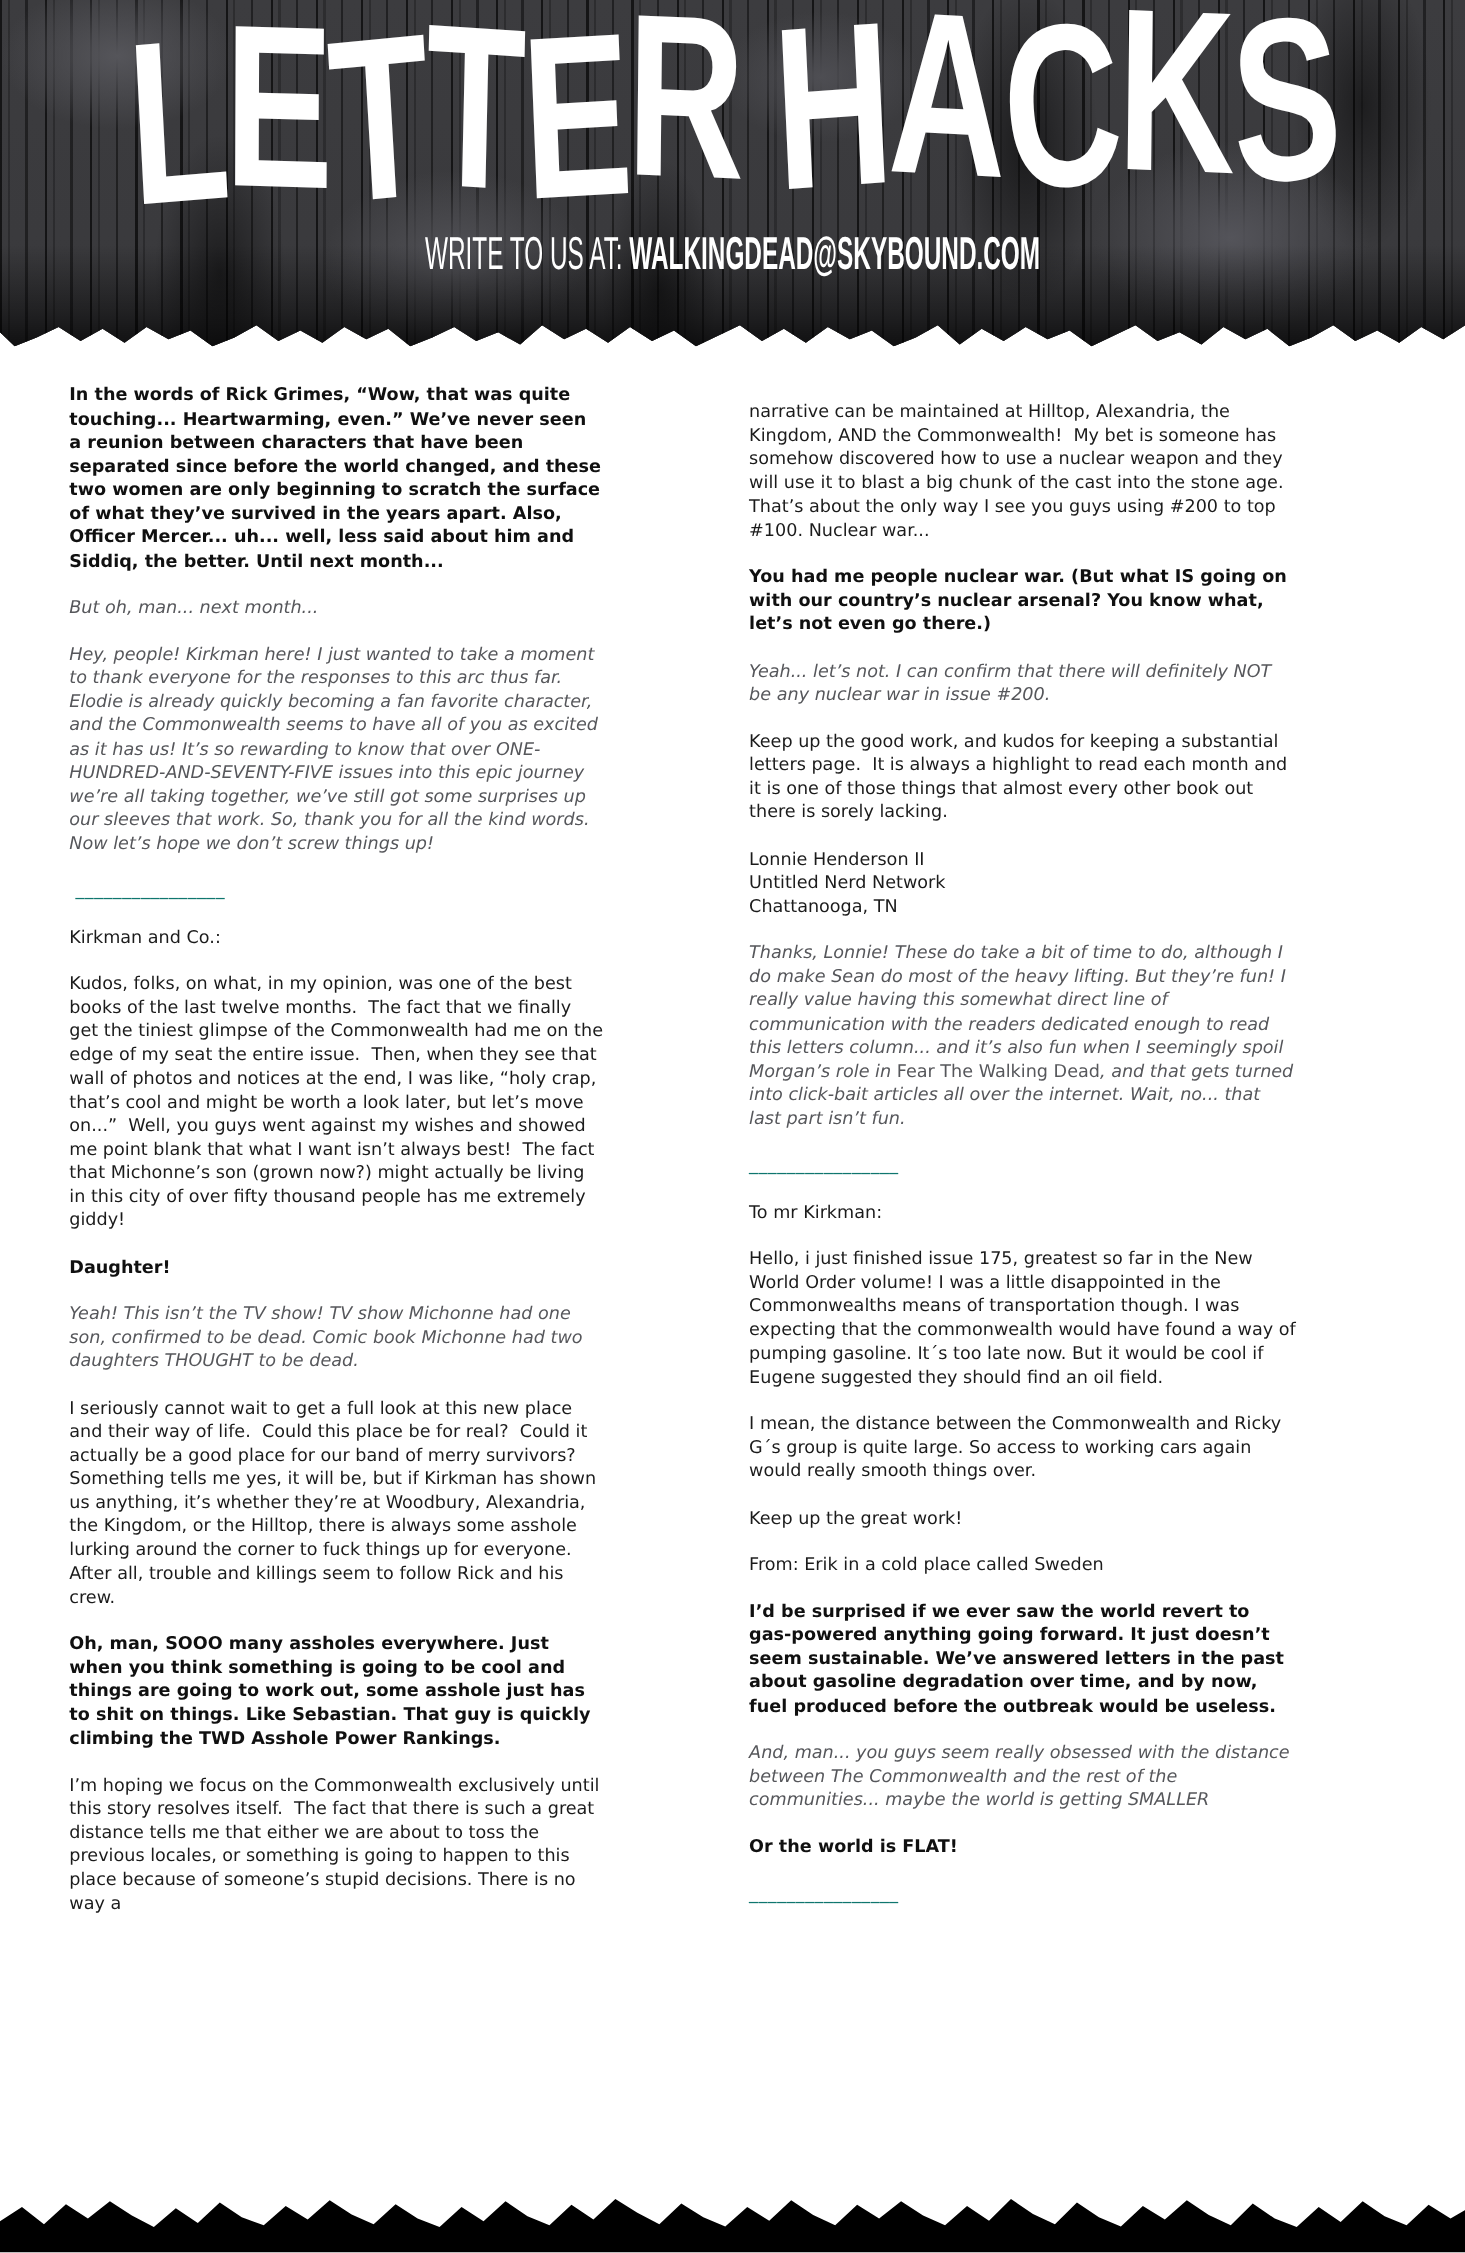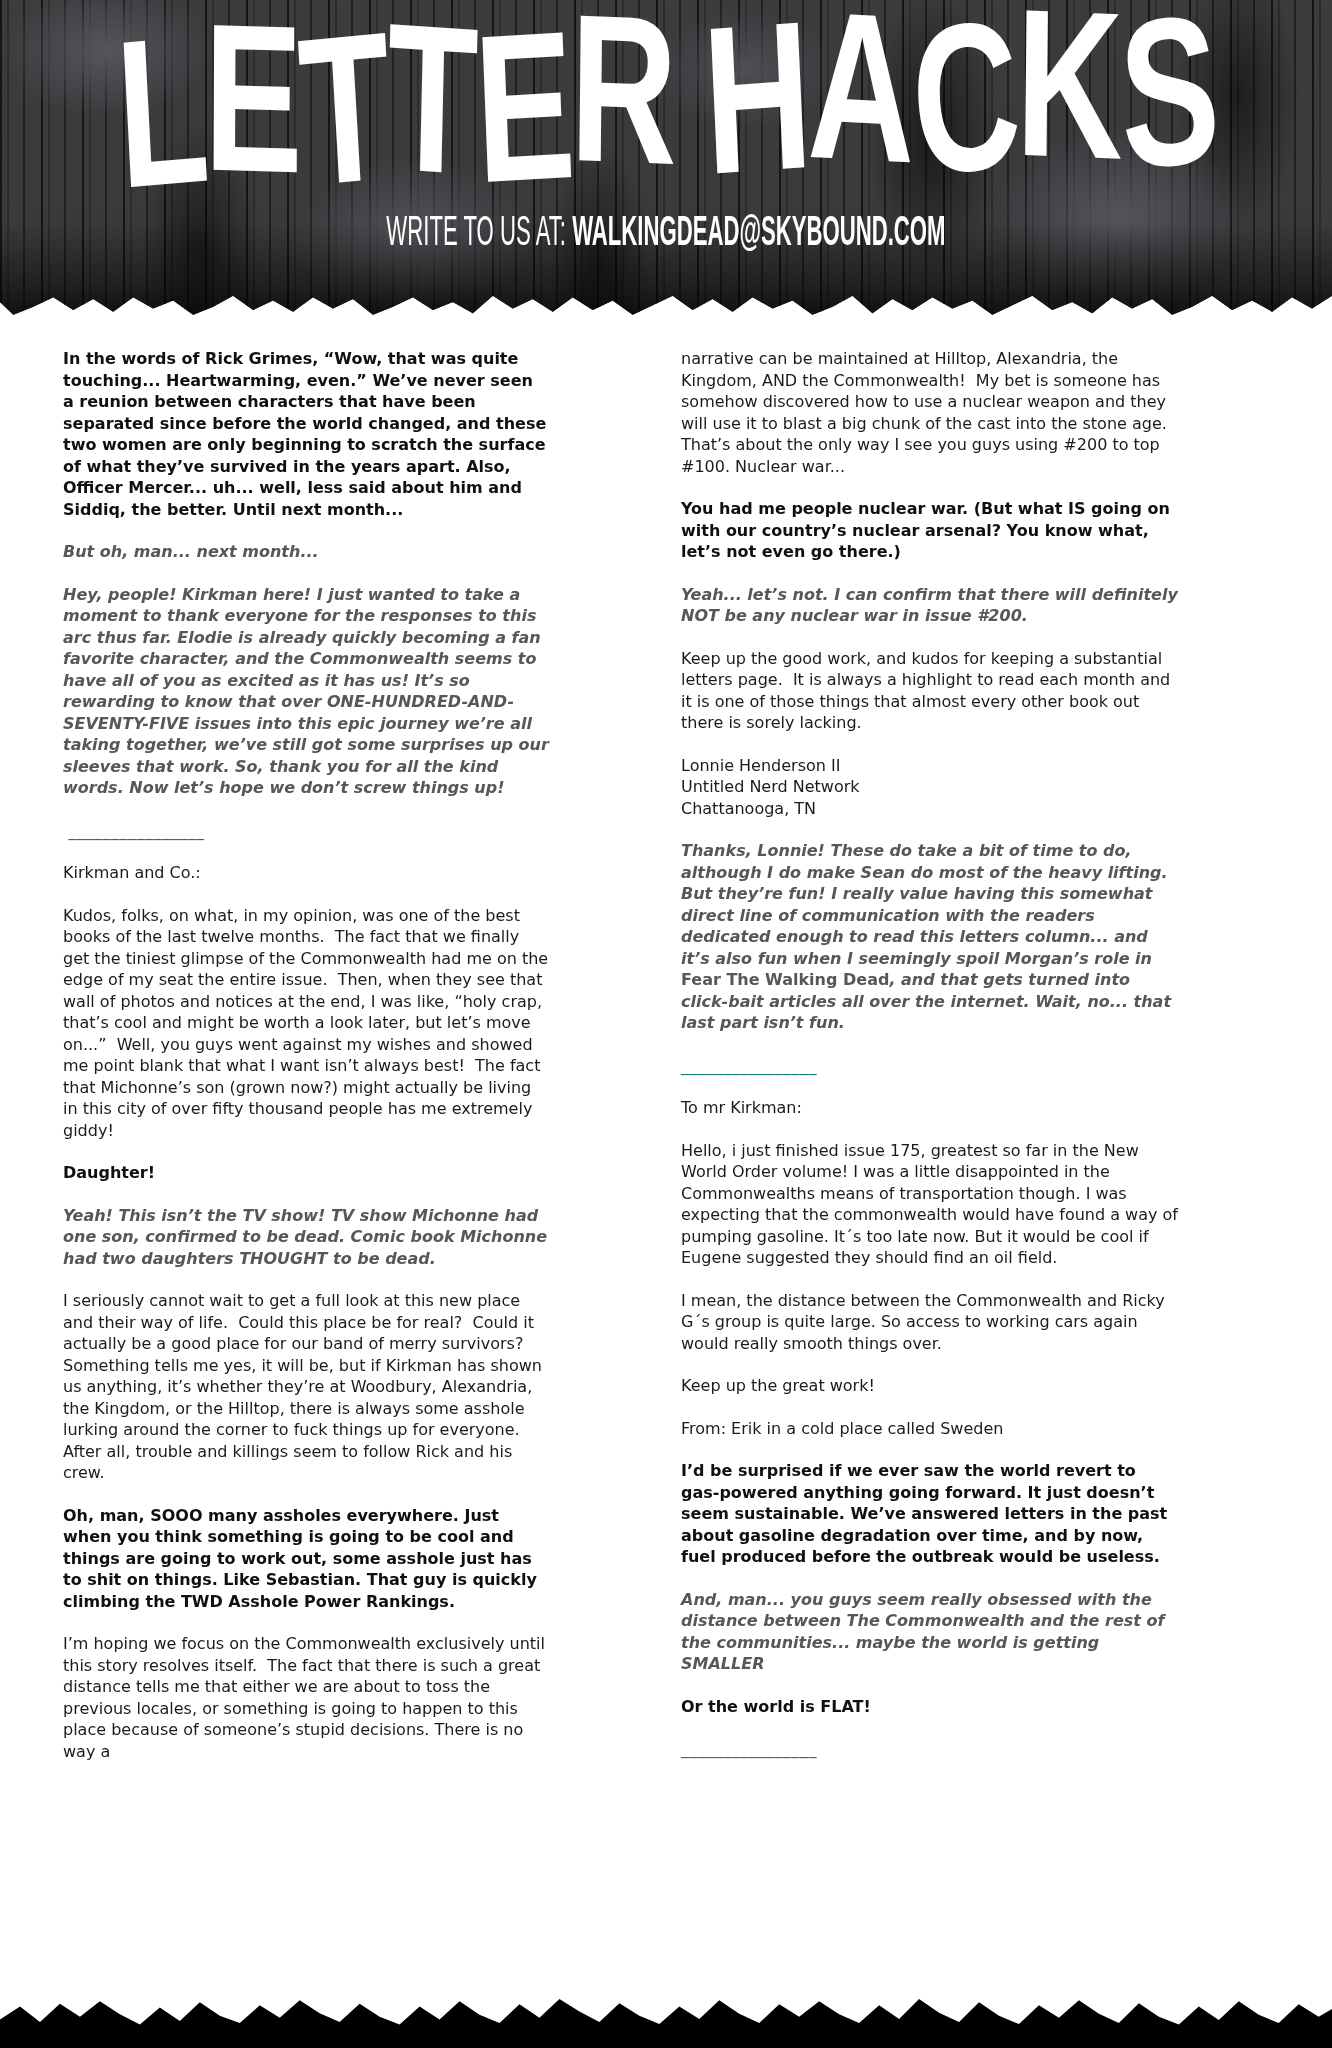--- a/index.html
+++ b/index.html
@@ -46,25 +46,25 @@
   #tagline{
     position:absolute; top:216px; left:0; right:0; text-align:center;
     color:#ffffff; font-family:"Liberation Sans", sans-serif; white-space:nowrap;
   }
   #tagline .tg{display:inline-block; font-size:27px; transform:scale(0.82,1.55); transform-origin:50% 50%;}
   #tagline .tg-prefix{font-weight:400; letter-spacing:0;}
   #tagline .tg-email{font-weight:700; letter-spacing:0;}
   
   .col{position:absolute; top:348px; font-size:16px; line-height:21.5px; color:#1b1b1b;}
   #col-left{left:63px; width:486px;}
-  #col-right{left:681px; width:498px;}
+  #col-right{left:681px; width:498px;margin-top:15px;}
   .col p{margin:0 0 21px 0; white-space:pre-wrap;}
   .reg{font-weight:400; color:#1b1b1b;}
   .b{font-weight:700; color:#101010;}
-  .resp{font-weight:700; font-style:italic; color:#56575b;}
+  .resp{font-weight:400; font-style:italic; color:#56575b;}
   .resp .upright{font-style:normal;}
   .div{font-weight:400; color:#0f766e; letter-spacing:0.5px;}
   
   #bottom-bar{
     position:absolute; left:0; right:0; bottom:0; height:52px; background:#000000;
     clip-path: polygon(0 45%, 1.5% 20%, 3% 50%, 4.5% 15%, 6% 40%, 7.5% 10%, 9% 35%,
       10.5% 55%, 12% 22%, 13.5% 48%, 15% 12%, 16.5% 38%, 18% 52%, 19.5% 18%, 21% 42%,
       22.5% 8%, 24% 33%, 25.5% 50%, 27% 15%, 28.5% 40%, 30% 55%, 31.5% 20%, 33% 45%,
       34.5% 10%, 36% 36%, 37.5% 52%, 39% 16%, 40.5% 42%, 42% 6%, 43.5% 30%, 45% 50%,
       46.5% 14%, 48% 38%, 49.5% 54%, 51% 20%, 52.5% 44%, 54% 8%, 55.5% 34%, 57% 52%,

